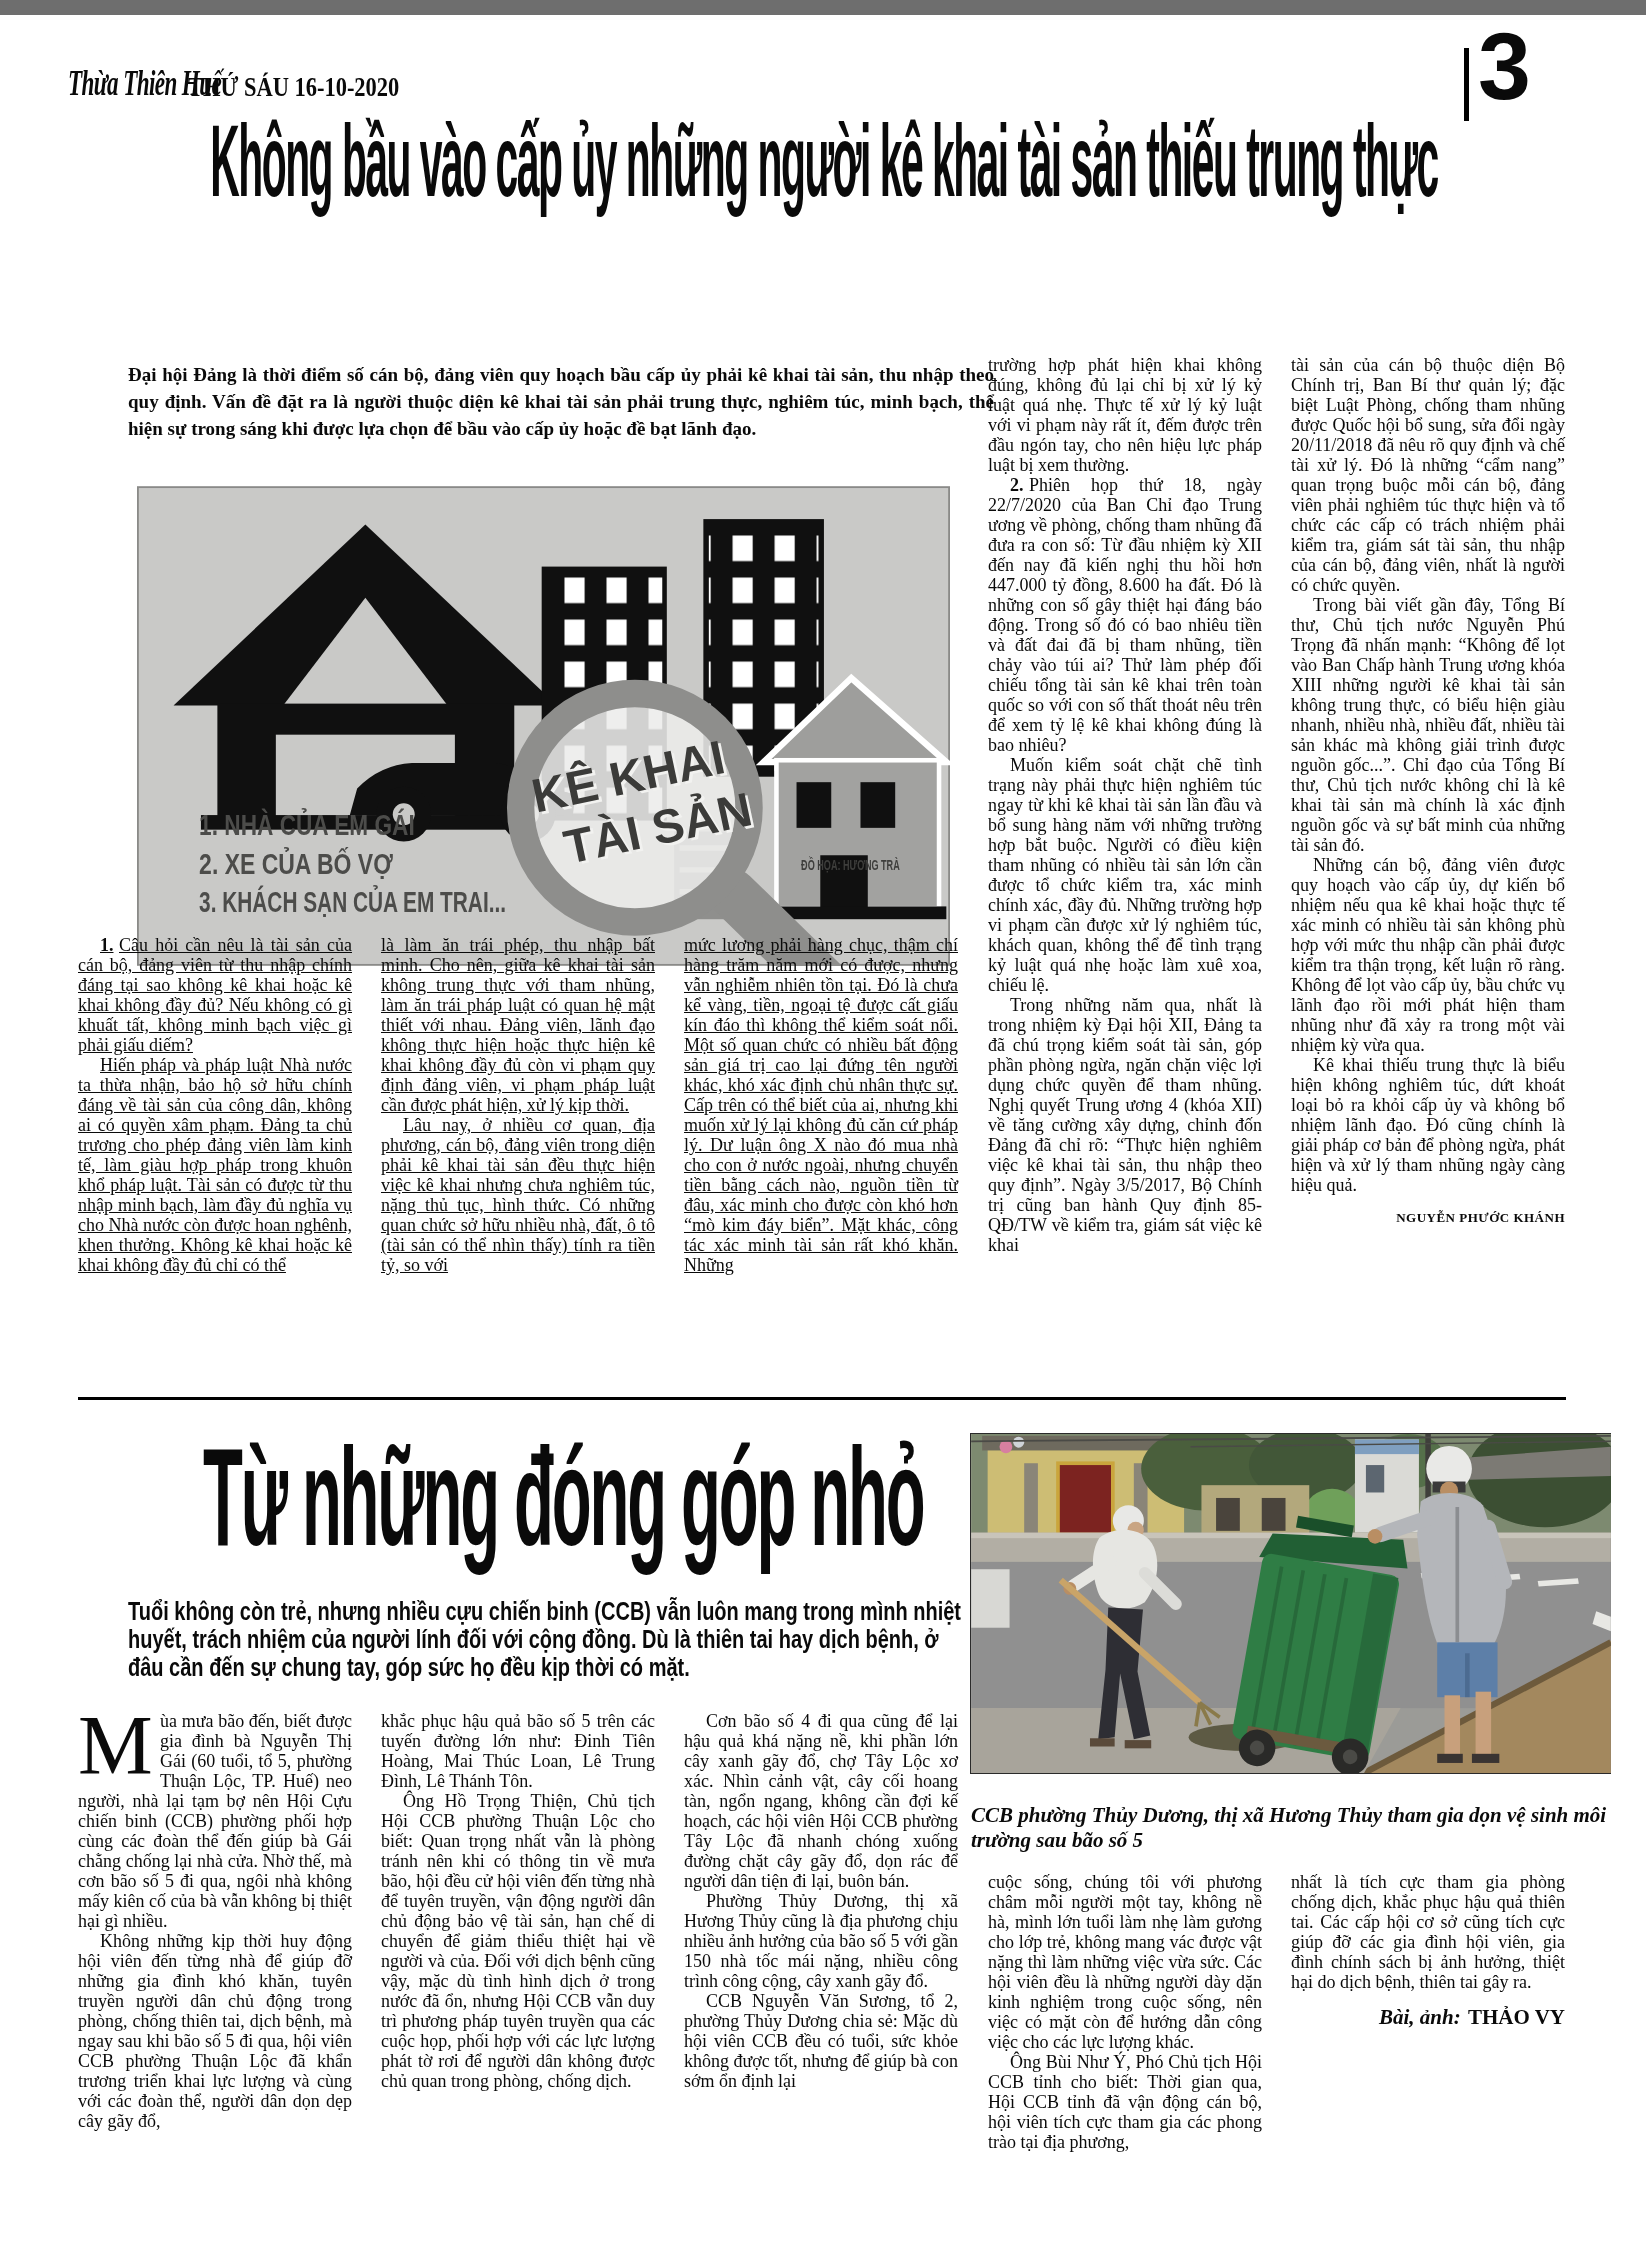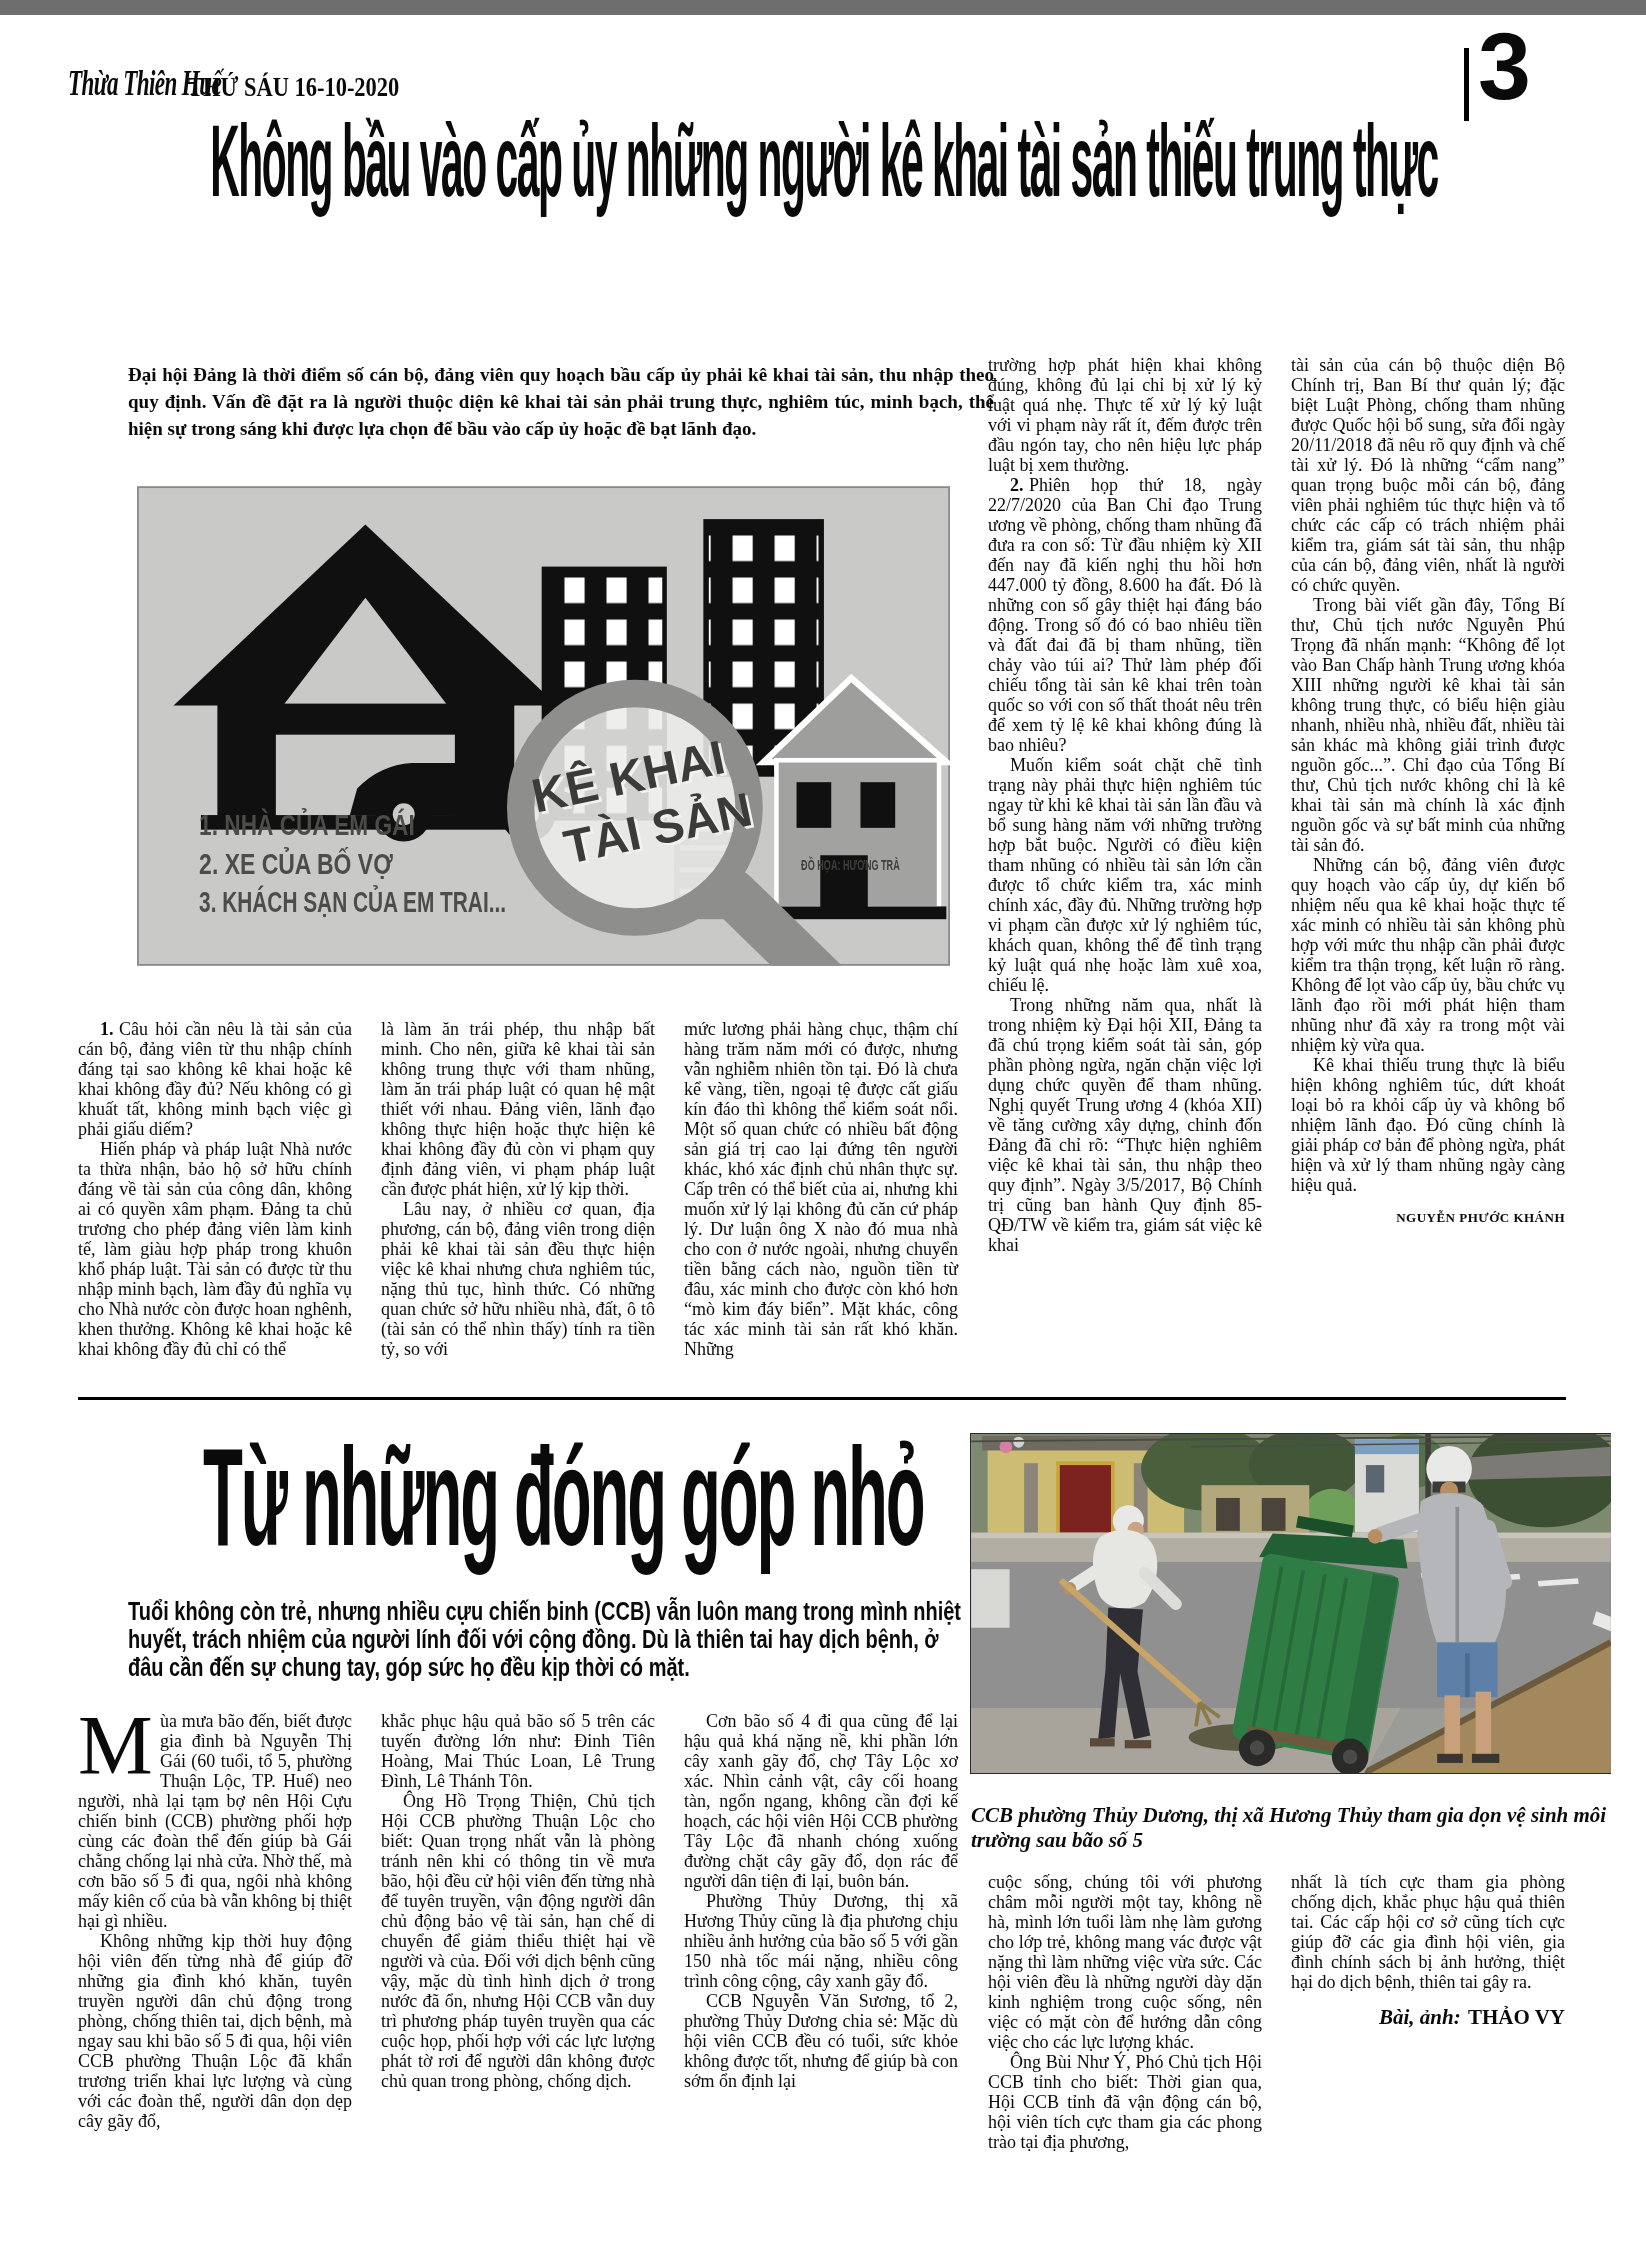--- a/index.html
+++ b/index.html
@@ -33,21 +33,21 @@
   
   .lede1{left:128px;top:327px;width:866px;font-weight:bold;font-size:19px;line-height:27px;text-align:justify;}
   .lede2{left:128px;top:1557px;width:1051px;transform:scaleX(0.80);transform-origin:left top;
       font-family:"Liberation Sans","DejaVu Sans",sans-serif;font-weight:bold;font-size:25px;line-height:28px;text-align:left;}
 
   
   .col{width:274px;font-size:18px;line-height:20px;text-align:justify;}
   .col p{margin:0;text-indent:22px;}
   .col p.cont,.col p.first{text-indent:0;}
   .c1{left:78px;}  .c2{left:381px;} .c3{left:684px;} .c4{left:988px;} .c5{left:1291px;}
-  .r1{top:1004px;} .rt{top:340px;}  .a2r{top:1696px;} .a2rt{top:1857px;}
+  .r1{top:920px;text-decoration:underline;} .rt{top:340px;}  .a2r{top:1696px;} .a2rt{top:1857px;}
   b.numlead{margin-right:5.5px;}
   p.author{text-align:right;text-indent:0;font-weight:bold;font-size:13px;letter-spacing:0.5px;margin-top:12.8px;}
   p.byline{text-align:right;text-indent:0;margin-top:14.6px;font-size:21px;}
   .byl-label{font-weight:bold;font-style:italic;margin-right:7.3px;}
   .byl-author{font-weight:bold;}
   .dropcap{float:left;font-size:84px;line-height:58px;padding:5.5px 7.3px 0 0;font-family:"Liberation Serif",serif;}
 
   
   .illus{left:137px;top:471px;width:813px;height:480px;}
   .photo{left:970px;top:1418px;width:641px;height:341px;border:0.9px solid #2a2a2a;box-sizing:border-box;}

